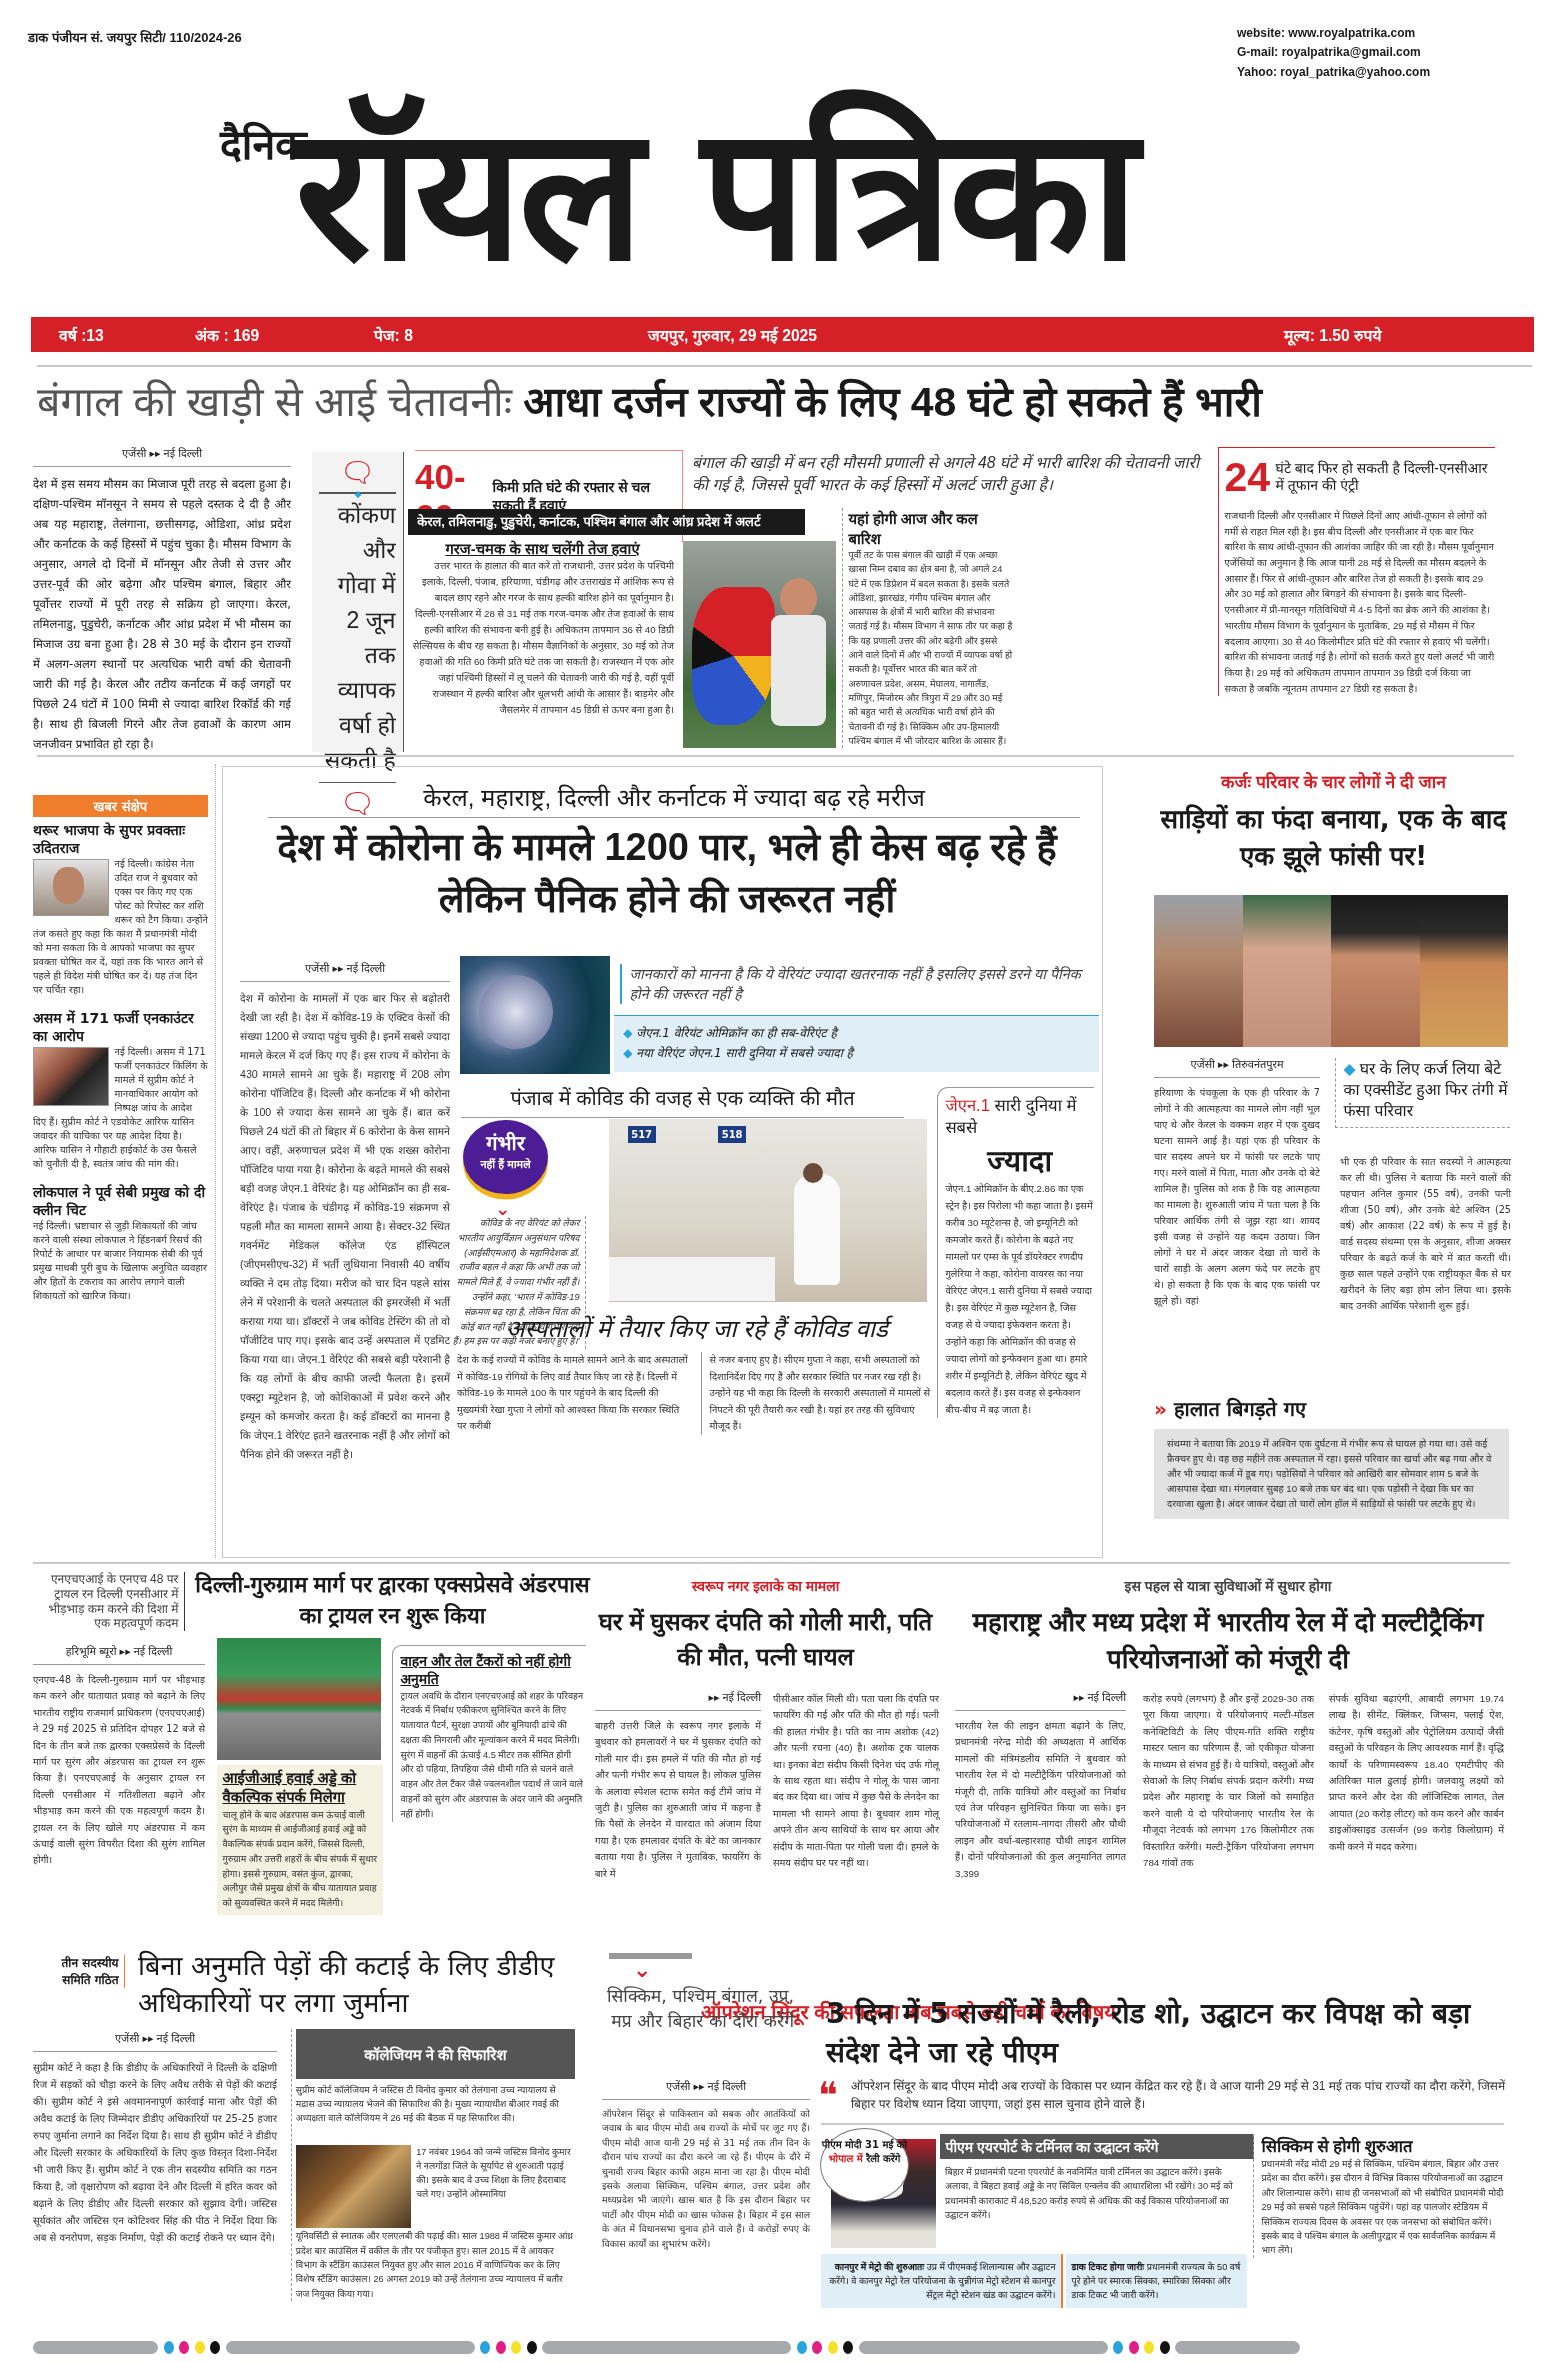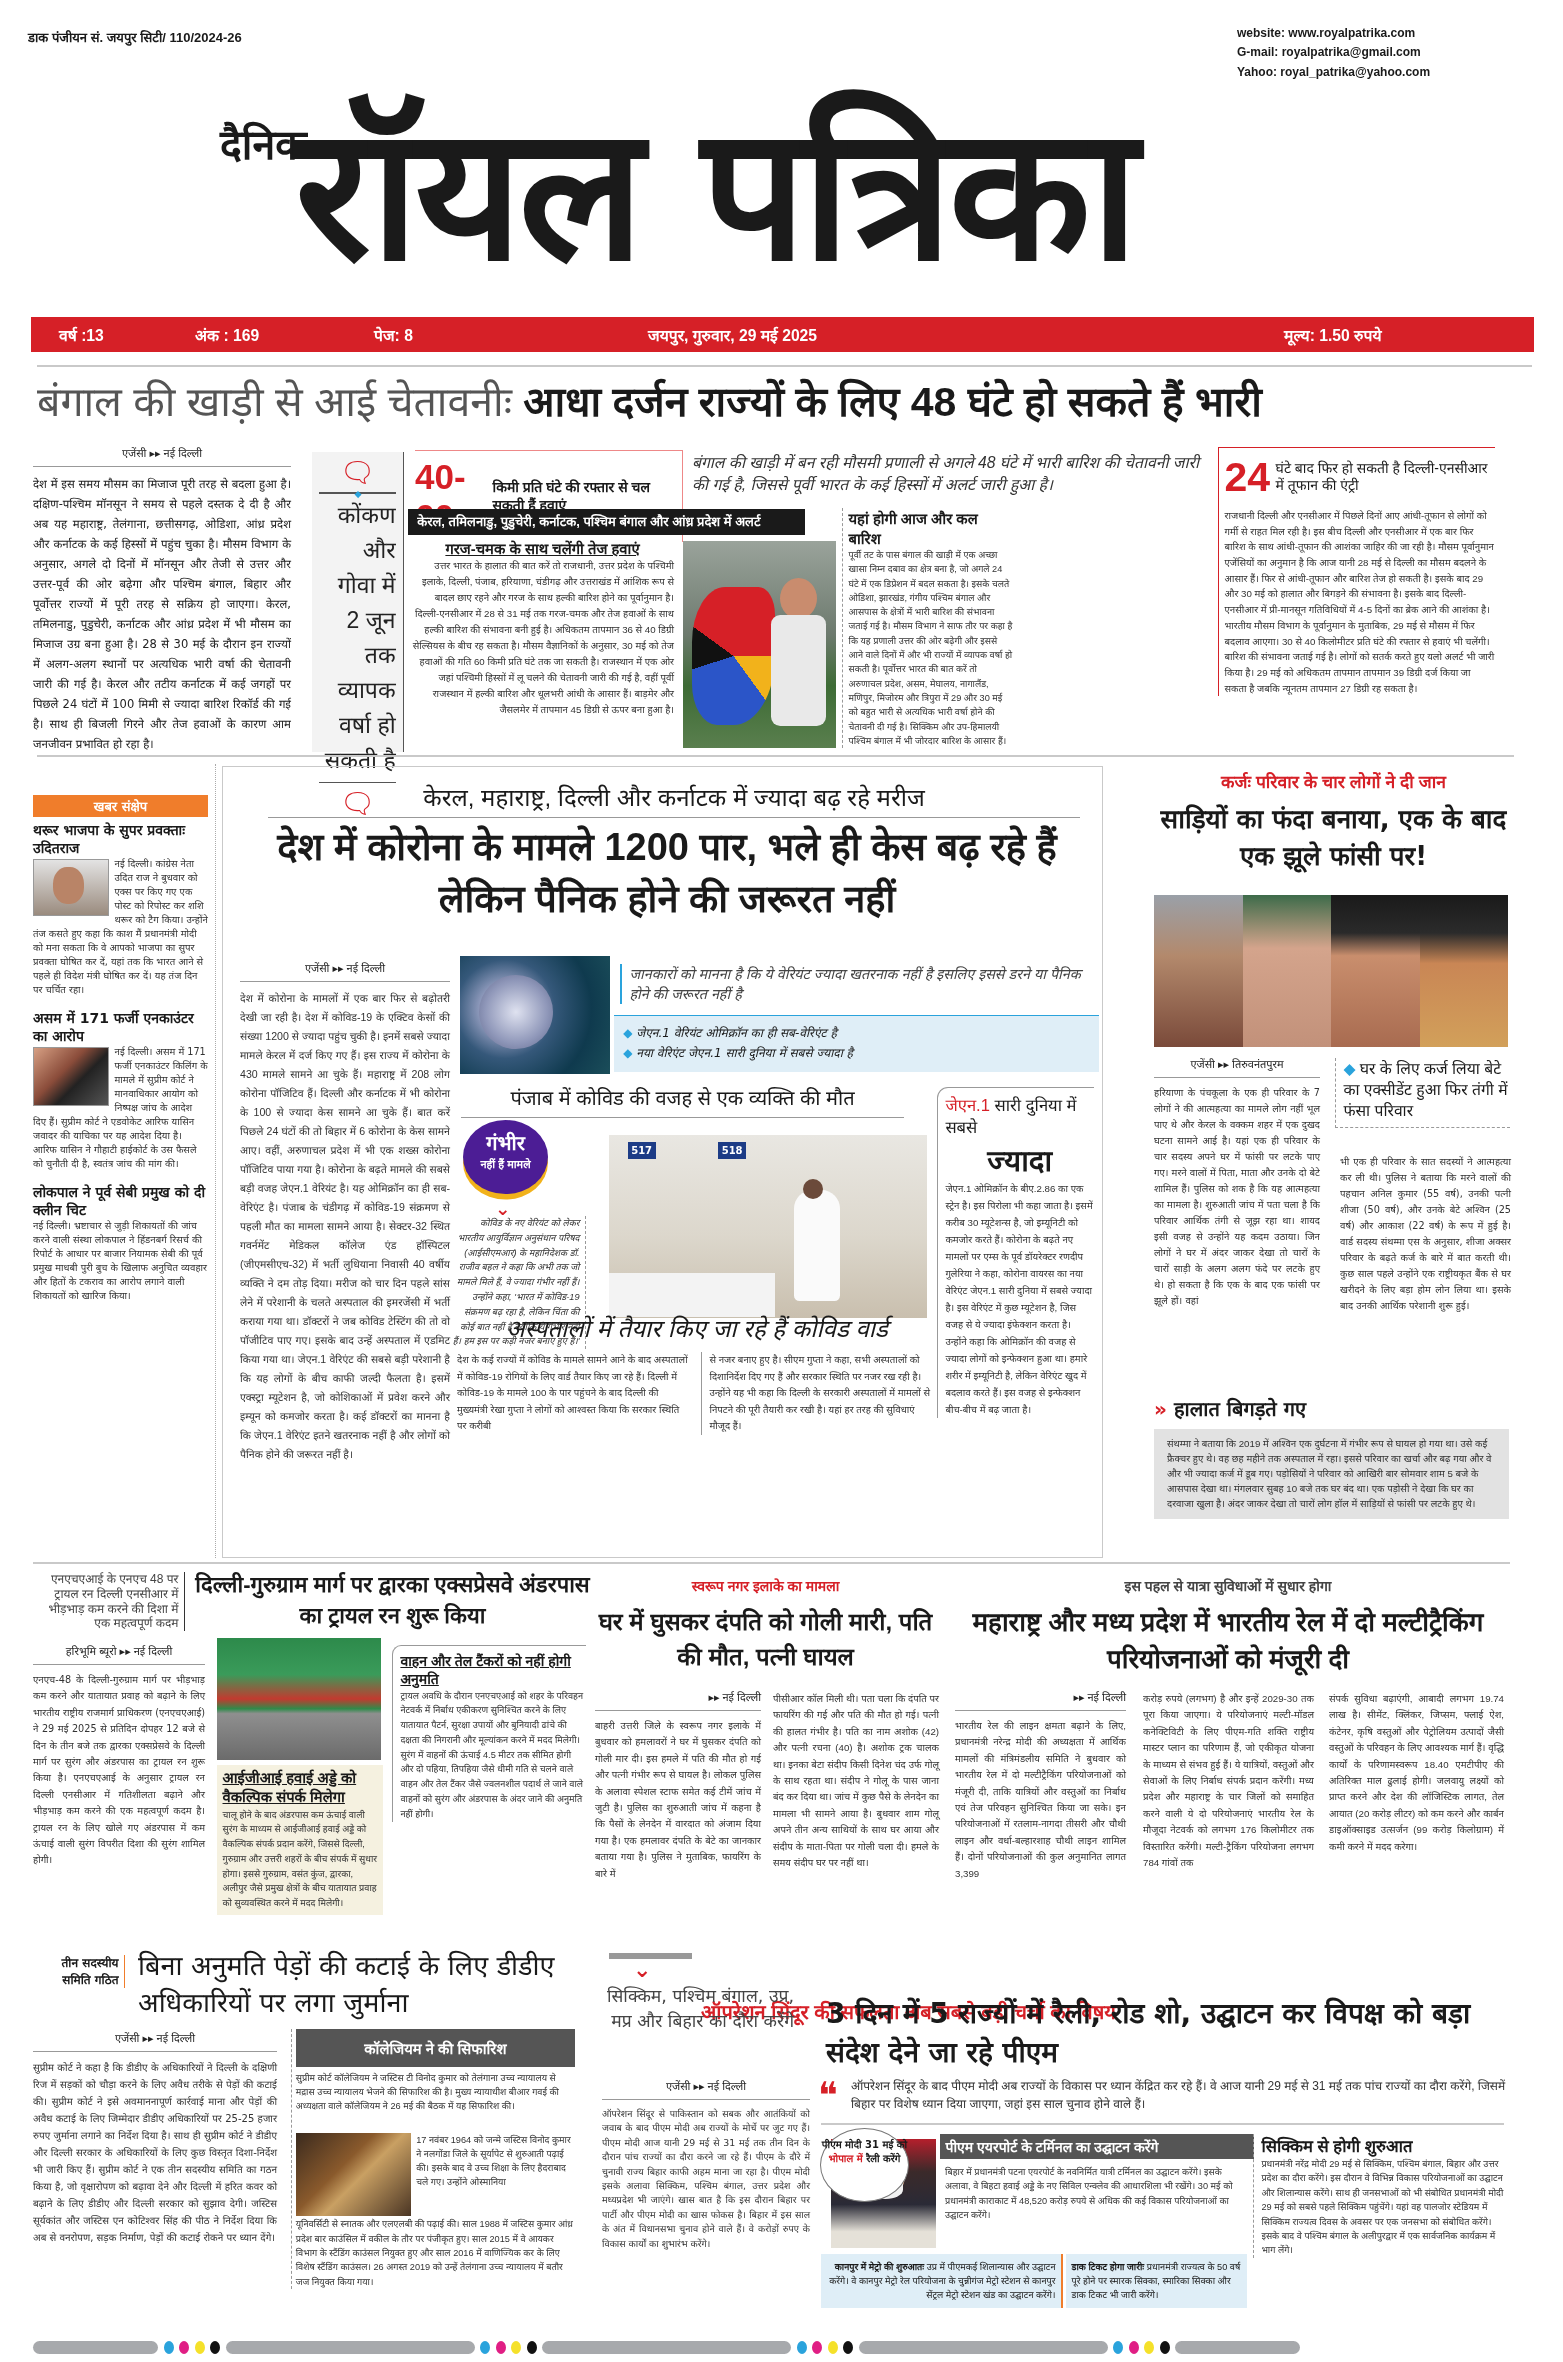--- a/index.html
+++ b/index.html
@@ -133,21 +133,21 @@
 
 <div class="abs cond" style="left:461px;top:1084px;width:443px;font-size:20px;text-align:center;border-bottom:0.9px solid #999;padding-bottom:5.5px;">पंजाब में कोविड की वजह से एक व्यक्ति की मौत</div>
 
 <div class="abs" style="left:463px;top:1120px;width:85px;height:74px;border-radius:50%;background:#4c1d95;color:#fff;text-align:center;box-shadow:0 5.5px 0 #f2b21b;">
   <div class="cond" style="font-size:20px;font-weight:bold;margin-top:9.2px;">गंभीर</div>
   <div class="cond" style="font-size:11px;font-weight:bold;">नहीं हैं मामले</div>
 </div>
 <div class="abs" style="left:495px;top:1198px;color:#d62027;font-size:18.5px;font-weight:bold;">⌄</div>
 <div class="abs cond" style="left:452px;top:1216px;width:134px;font-size:9.2px;line-height:14.8px;text-align:right;font-style:italic;color:#333;border-right:0.9px dashed #999;padding-right:5.5px;">कोविड के नए वेरियंट को लेकर भारतीय आयुर्विज्ञान अनुसंधान परिषद (आईसीएमआर) के महानिदेशक डॉ. राजीव बहल ने कहा कि अभी तक जो मामले मिले हैं, वे ज्यादा गंभीर नहीं हैं। उन्होंने कहा, 'भारत में कोविड-19 संक्रमण बढ़ रहा है, लेकिन चिंता की कोई बात नहीं है क्योंकि ये गंभीर नहीं हैं। हम इस पर कड़ी नजर बनाए हुए हैं।'</div>
 
-<div class="photo" style="left:609px;top:1119px;width:318px;height:183px;background:linear-gradient(180deg,#e9e7e2 0%,#dcd7cc 55%,#c9bfae 100%);margin-top:16px;">
+<div class="photo" style="left:609px;top:1119px;width:318px;height:183px;background:linear-gradient(180deg,#e9e7e2 0%,#dcd7cc 55%,#c9bfae 100%);">
   <div style="position:absolute;left:18.5px;top:7.4px;background:#1d3c86;color:#fff;font-size:10px;font-weight:bold;padding:2.8px 3.7px;">517</div>
   <div style="position:absolute;left:109px;top:7.4px;background:#1d3c86;color:#fff;font-size:10px;font-weight:bold;padding:2.8px 3.7px;">518</div>
   <div style="position:absolute;left:185px;top:55px;width:46px;height:111px;background:#fafafa;border-radius:18.5px 18.5px 5.5px 5.5px;"></div>
   <div style="position:absolute;left:194px;top:44px;width:20px;height:20px;background:#6b4a3a;border-radius:50%;"></div>
   <div style="position:absolute;left:0;top:138px;width:166px;height:44px;background:#f3f3f3;"></div>
 </div>
 <div class="abs cond" style="left:457px;top:1311px;width:480px;font-size:24px;font-style:italic;text-align:center;">अस्पतालों में तैयार किए जा रहे हैं कोविड वार्ड</div>
 <div class="abs cond" style="left:457px;top:1352px;width:231px;font-size:9.7px;line-height:16.6px;color:#333;">देश के कई राज्यों में कोविड के मामले सामने आने के बाद अस्पतालों में कोविड-19 रोगियों के लिए वार्ड तैयार किए जा रहे हैं। दिल्ली में कोविड-19 के मामले 100 के पार पहुंचने के बाद दिल्ली की मुख्यमंत्री रेखा गुप्ता ने लोगों को आश्वस्त किया कि सरकार स्थिति पर करीबी</div>
 <div class="abs cond" style="left:701px;top:1352px;width:231px;font-size:9.7px;line-height:16.6px;color:#333;border-left:0.9px solid #999;padding-left:7.4px;">से नजर बनाए हुए है। सीएम गुप्ता ने कहा, सभी अस्पतालों को दिशानिर्देश दिए गए हैं और सरकार स्थिति पर नजर रख रही है। उन्होंने यह भी कहा कि दिल्ली के सरकारी अस्पतालों में मामलों से निपटने की पूरी तैयारी कर रखी है। यहां हर तरह की सुविधाएं मौजूद हैं।</div>
 
@@ -216,21 +216,21 @@
 <div class="abs body-sm cond" style="left:1143px;top:1691px;width:171px;font-size:9.7px;line-height:16.4px;">करोड़ रुपये (लगभग) है और इन्हें 2029-30 तक पूरा किया जाएगा। ये परियोजनाएं मल्टी-मॉडल कनेक्टिविटी के लिए पीएम-गति शक्ति राष्ट्रीय मास्टर प्लान का परिणाम हैं, जो एकीकृत योजना के माध्यम से संभव हुई हैं। ये यात्रियों, वस्तुओं और सेवाओं के लिए निर्बाध संपर्क प्रदान करेंगी। मध्य प्रदेश और महाराष्ट्र के चार जिलों को समाहित करने वाली ये दो परियोजनाएं भारतीय रेल के मौजूदा नेटवर्क को लगभग 176 किलोमीटर तक विस्तारित करेंगी। मल्टी-ट्रैकिंग परियोजना लगभग 784 गांवों तक</div>
 <div class="abs body-sm cond" style="left:1329px;top:1691px;width:175px;font-size:9.7px;line-height:16.4px;">संपर्क सुविधा बढ़ाएंगी, आबादी लगभग 19.74 लाख है। सीमेंट, क्लिंकर, जिप्सम, फ्लाई ऐश, कंटेनर, कृषि वस्तुओं और पेट्रोलियम उत्पादों जैसी वस्तुओं के परिवहन के लिए आवश्यक मार्ग हैं। वृद्धि कार्यों के परिणामस्वरूप 18.40 एमटीपीए की अतिरिक्त माल ढुलाई होगी। जलवायु लक्ष्यों को प्राप्त करने और देश की लॉजिस्टिक लागत, तेल आयात (20 करोड़ लीटर) को कम करने और कार्बन डाइऑक्साइड उत्सर्जन (99 करोड़ किलोग्राम) में कमी करने में मदद करेगा।</div>
 
 <div class="abs" style="left:33px;top:1955px;width:92px;font-size:12px;font-weight:bold;text-align:right;line-height:16.6px;border-right:1.8px solid #f07d2b;padding-right:5.5px;">तीन सदस्यीय समिति गठित</div>
 <div class="abs" style="left:138px;top:1947px;width:434px;font-size:27px;line-height:37px;">बिना अनुमति पेड़ों की कटाई के लिए डीडीए अधिकारियों पर लगा जुर्माना</div>
 <div class="abs" style="left:33px;top:2030px;width:244px;">
   <div class="dateline cond">एजेंसी ▸▸ नई दिल्ली</div>
   <div class="body-sm" style="font-size:10px;line-height:17px;">सुप्रीम कोर्ट ने कहा है कि डीडीए के अधिकारियों ने दिल्ली के दक्षिणी रिज में सड़कों को चौड़ा करने के लिए अवैध तरीके से पेड़ों की कटाई की। सुप्रीम कोर्ट ने इसे अवमाननापूर्ण कार्रवाई माना और पेड़ों की अवैध कटाई के लिए जिम्मेदार डीडीए अधिकारियों पर 25-25 हजार रुपए जुर्माना लगाने का निर्देश दिया है। साथ ही सुप्रीम कोर्ट ने डीडीए और दिल्ली सरकार के अधिकारियों के लिए कुछ विस्तृत दिशा-निर्देश भी जारी किए हैं। सुप्रीम कोर्ट ने एक तीन सदस्यीय समिति का गठन किया है, जो वृक्षारोपण को बढ़ावा देने और दिल्ली में हरित कवर को बढ़ाने के लिए डीडीए और दिल्ली सरकार को सुझाव देगी। जस्टिस सूर्यकांत और जस्टिस एन कोटिश्वर सिंह की पीठ ने निर्देश दिया कि अब से वनरोपण, सड़क निर्माण, पेड़ों की कटाई रोकने पर ध्यान देंगे।</div>
 </div>
 <div class="abs" style="left:291px;top:2029px;width:284px;border-left:0.9px dashed #999;padding-left:3.7px;">
-  <div class="cond" style="background:#555;color:#fff;font-size:14.8px;font-weight:bold;text-align:center;padding:9px 0;">कॉलेजियम ने की सिफारिश</div>
+  <div class="cond" style="background:#555;color:#fff;font-size:14.8px;font-weight:bold;text-align:center;padding:15px 0;">कॉलेजियम ने की सिफारिश</div>
   <div class="cond" style="font-size:9.2px;line-height:14.3px;color:#333;margin-top:3.7px;">सुप्रीम कोर्ट कॉलेजियम ने जस्टिस टी विनोद कुमार को तेलंगाना उच्च न्यायालय से मद्रास उच्च न्यायालय भेजने की सिफारिश की है। मुख्य न्यायाधीश बीआर गवई की अध्यक्षता वाले कॉलेजियम ने 26 मई की बैठक में यह सिफारिश की।</div>
   <div style="display:flex;gap:5.5px;margin-top:19px;">
     <div style="width:115px;height:83px;flex:none;background:linear-gradient(135deg,#3a2a1e,#8a5a2c 40%,#c9a063 55%,#4a3524);"></div>
     <div class="cond" style="font-size:9.2px;line-height:14.3px;color:#333;">17 नवंबर 1964 को जन्मे जस्टिस विनोद कुमार ने नलगोंडा जिले के सूर्यापेट से शुरुआती पढ़ाई की। इसके बाद वे उच्च शिक्षा के लिए हैदराबाद चले गए। उन्होंने ओस्मानिया</div>
   </div>
   <div class="cond" style="font-size:9.2px;line-height:14.3px;color:#333;margin-top:1.8px;">यूनिवर्सिटी से स्नातक और एलएलबी की पढ़ाई की। साल 1988 में जस्टिस कुमार आंध्र प्रदेश बार काउंसिल में वकील के तौर पर पंजीकृत हुए। साल 2015 में वे आयकर विभाग के स्टैंडिंग काउंसल नियुक्त हुए और साल 2016 में वाणिज्यिक कर के लिए विशेष स्टैंडिंग काउंसल। 26 अगस्त 2019 को उन्हें तेलंगाना उच्च न्यायालय में बतौर जज नियुक्त किया गया।</div>
 </div>
 
 <div class="abs" style="left:609px;top:1953px;width:83px;height:5.5px;background:#999;"></div>
 <div class="abs" style="left:633px;top:1957px;color:#d62027;font-size:22px;font-weight:bold;">⌄</div>

